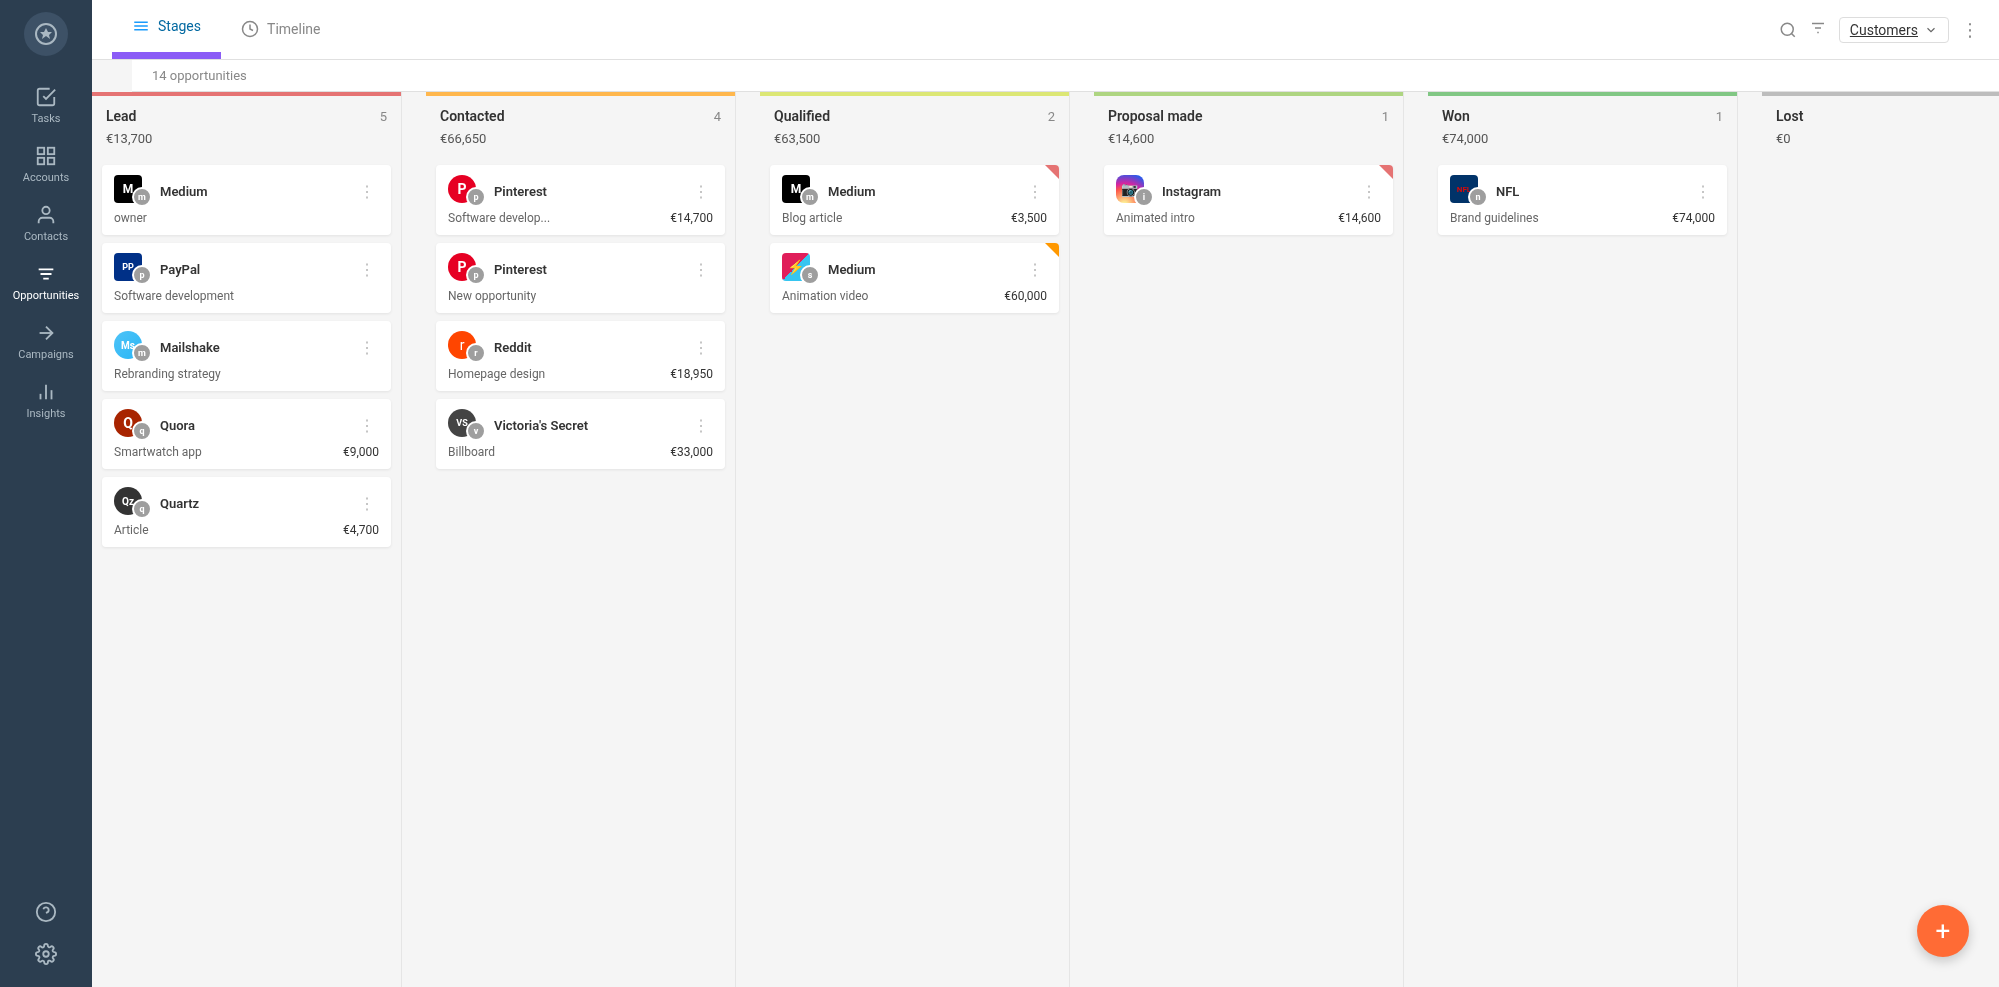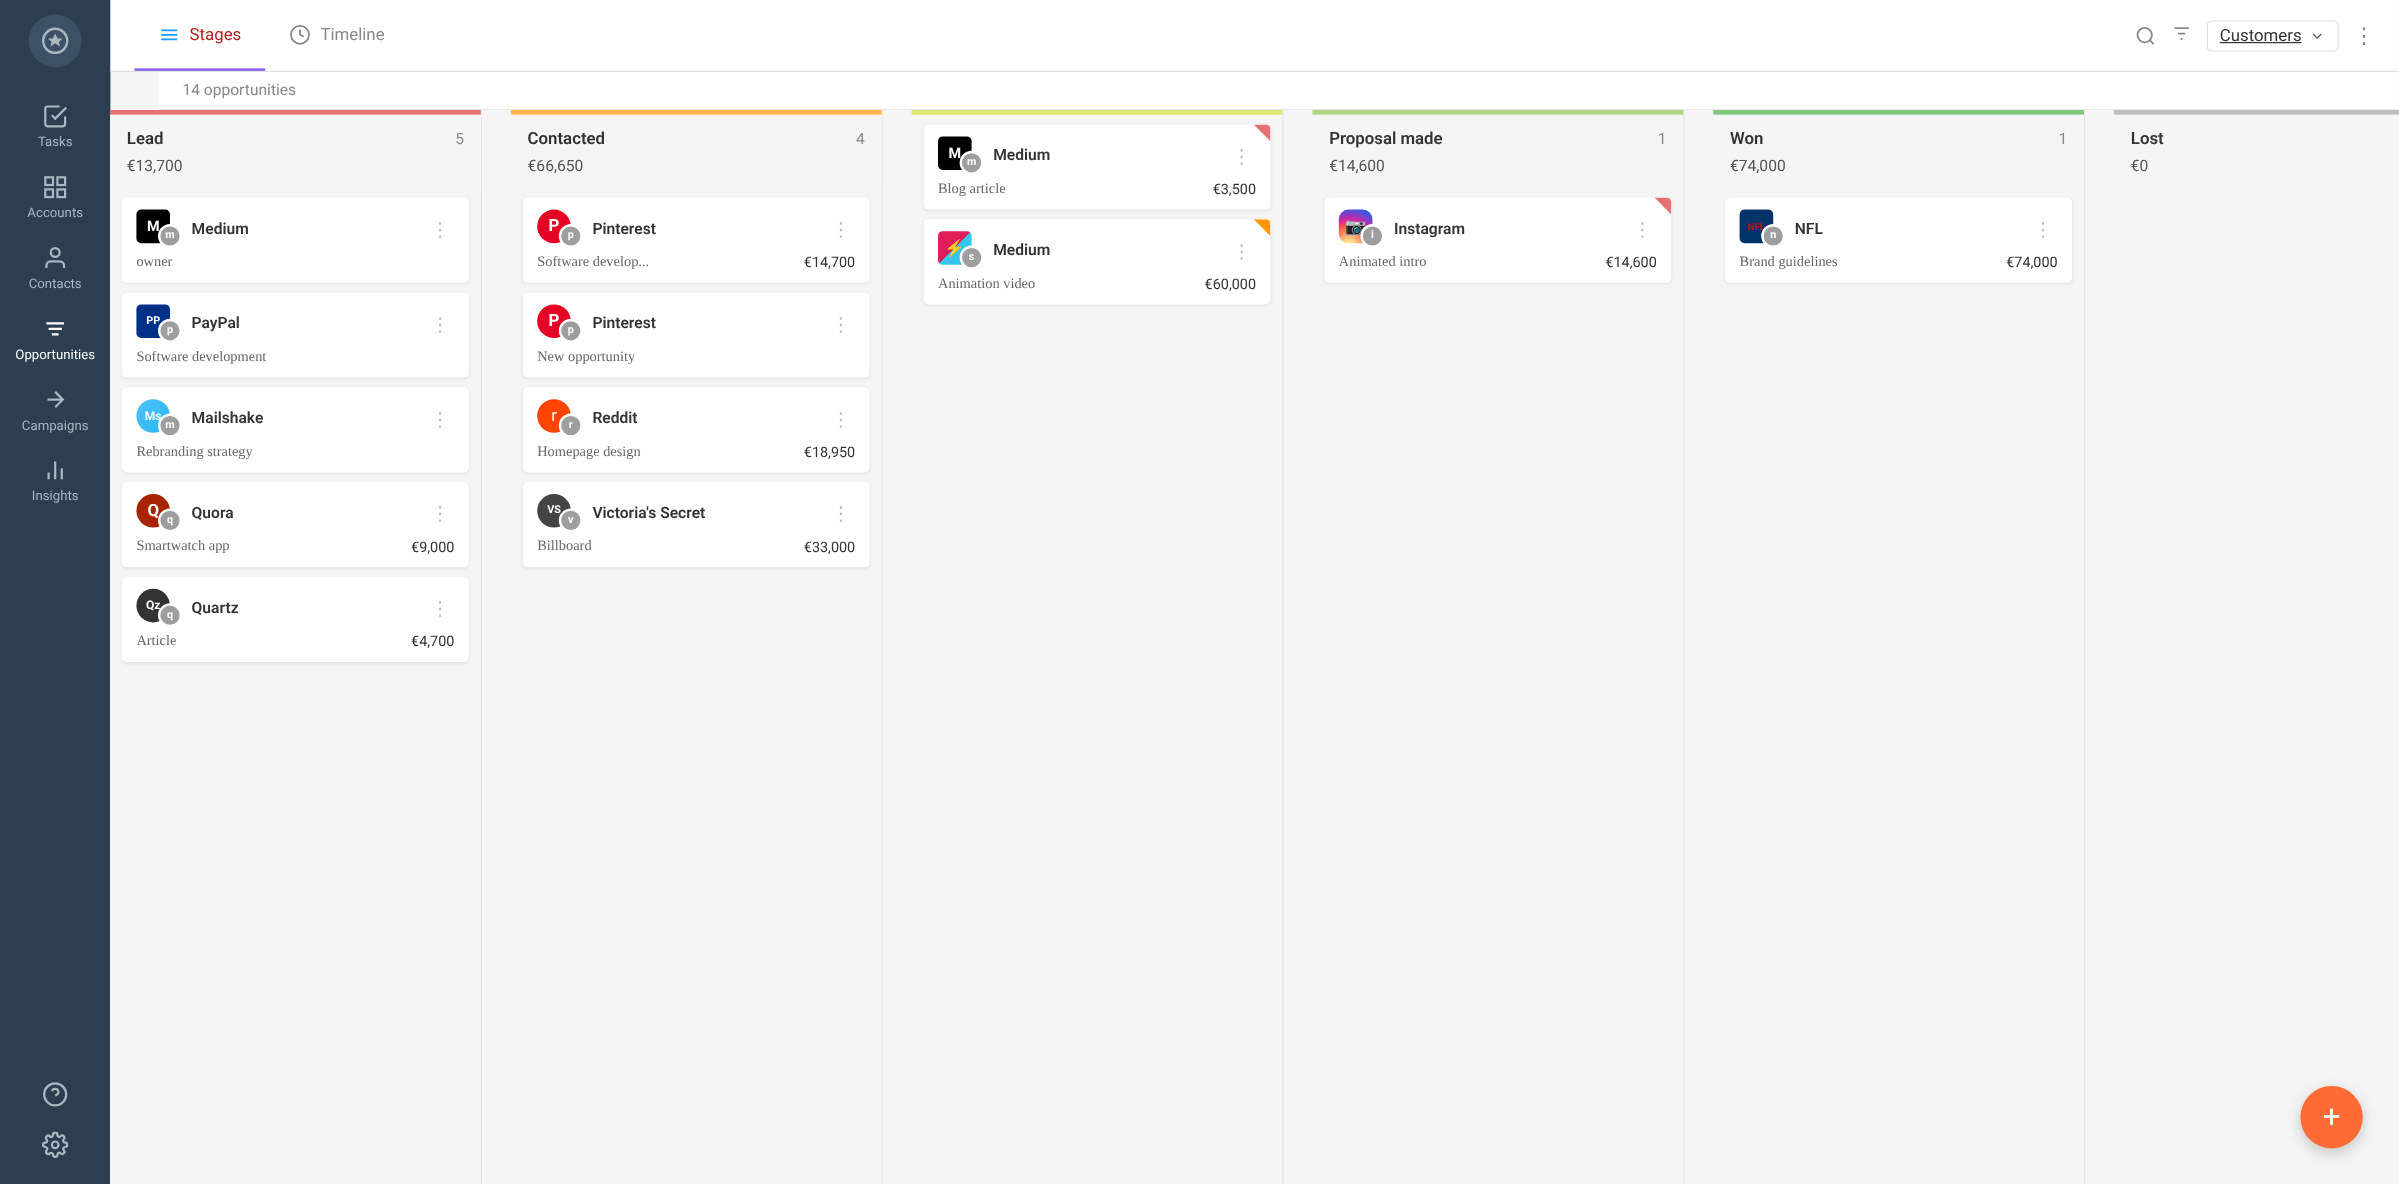--- a/index.html
+++ b/index.html
@@ -51,21 +51,21 @@
       height: 60px;
       flex-shrink: 0;
     }
     .header-tabs { display: flex; gap: 0; height: 100%; }
     .header-tab {
       display: flex; align-items: center; gap: 8px;
       padding: 0 20px; cursor: pointer;
       border-bottom: 2px solid transparent;
       font-size: 14px; color: #888; height: 100%;
     }
-    .header-tab.active { color: #b91c1c; border-bottom: 2px solid #8b5cf6; }
+    .header-tab.active { color: #0369a1; border-bottom: 7px solid #8b5cf6; }
     .header-tab svg { width: 18px; height: 18px; }
     .header-right {
       margin-left: auto;
       display: flex; align-items: center; gap: 12px;
     }
     .header-search {
       display: flex; align-items: center; gap: 6px;
       color: #888; font-size: 13px; cursor: pointer;
     }
     .header-filter { color: #888; cursor: pointer; }
@@ -138,21 +138,21 @@
     }
     .card-header {
       display: flex; align-items: center; justify-content: space-between;
       margin-bottom: 4px;
     }
     .card-company {
       display: flex; align-items: center; gap: 8px;
     }
     .card-name { font-size: 13px; font-weight: 600; color: #333; }
     .card-menu { color: #bbb; cursor: pointer; font-size: 16px; padding: 0 4px; }
-    .card-desc { font-size: 12px; color: #666; font-family: Liberation Serif, serif; }
+    .card-desc { font-size: 12px; color: #666; }
     .card-footer {
       display: flex; justify-content: space-between; align-items: center;
       margin-top: 4px;
     }
     .card-amount { font-size: 12px; color: #333; }
 
     
     .fab {
       position: fixed;
       bottom: 30px; right: 30px;
@@ -461,20 +461,27 @@
           <div class="card-footer">
             <span class="card-desc">Billboard</span>
             <span class="card-amount">€33,000</span>
           </div>
         </div>
       </div>
     </div>
 
     <div class="column">
       <div style="height:4px; background:#dce775;"></div>
+      <div class="column-header">
+        <div class="column-title-row">
+          <span class="column-title">Qualified</span>
+          <span class="column-count">2</span>
+        </div>
+        <span class="column-amount">€63,500</span>
+      </div>
       <div class="column-body">
 
         <div class="card" style="position:relative;overflow:hidden;">
           <div style="position:absolute;top:0;right:0;width:0;height:0;border-style:solid;border-width:0 14px 14px 0;border-color:transparent #e57373 transparent transparent;"></div>
           <div class="card-header">
             <div class="card-company">
               <div class="dual-avatar">
                 <div style="width:28px;height:28px;border-radius:4px;background:#000;display:flex;align-items:center;justify-content:center;font-size:12px;color:#fff;font-weight:bold;position:absolute;left:0;top:0;z-index:1;">M</div>
                 <div style="position:absolute;right:0;bottom:0;width:20px;height:20px;border-radius:50%;background:#9e9e9e;border:2px solid #fff;display:flex;align-items:center;justify-content:center;font-size:9px;color:#fff;font-weight:bold;z-index:2;">m</div>
               </div>

